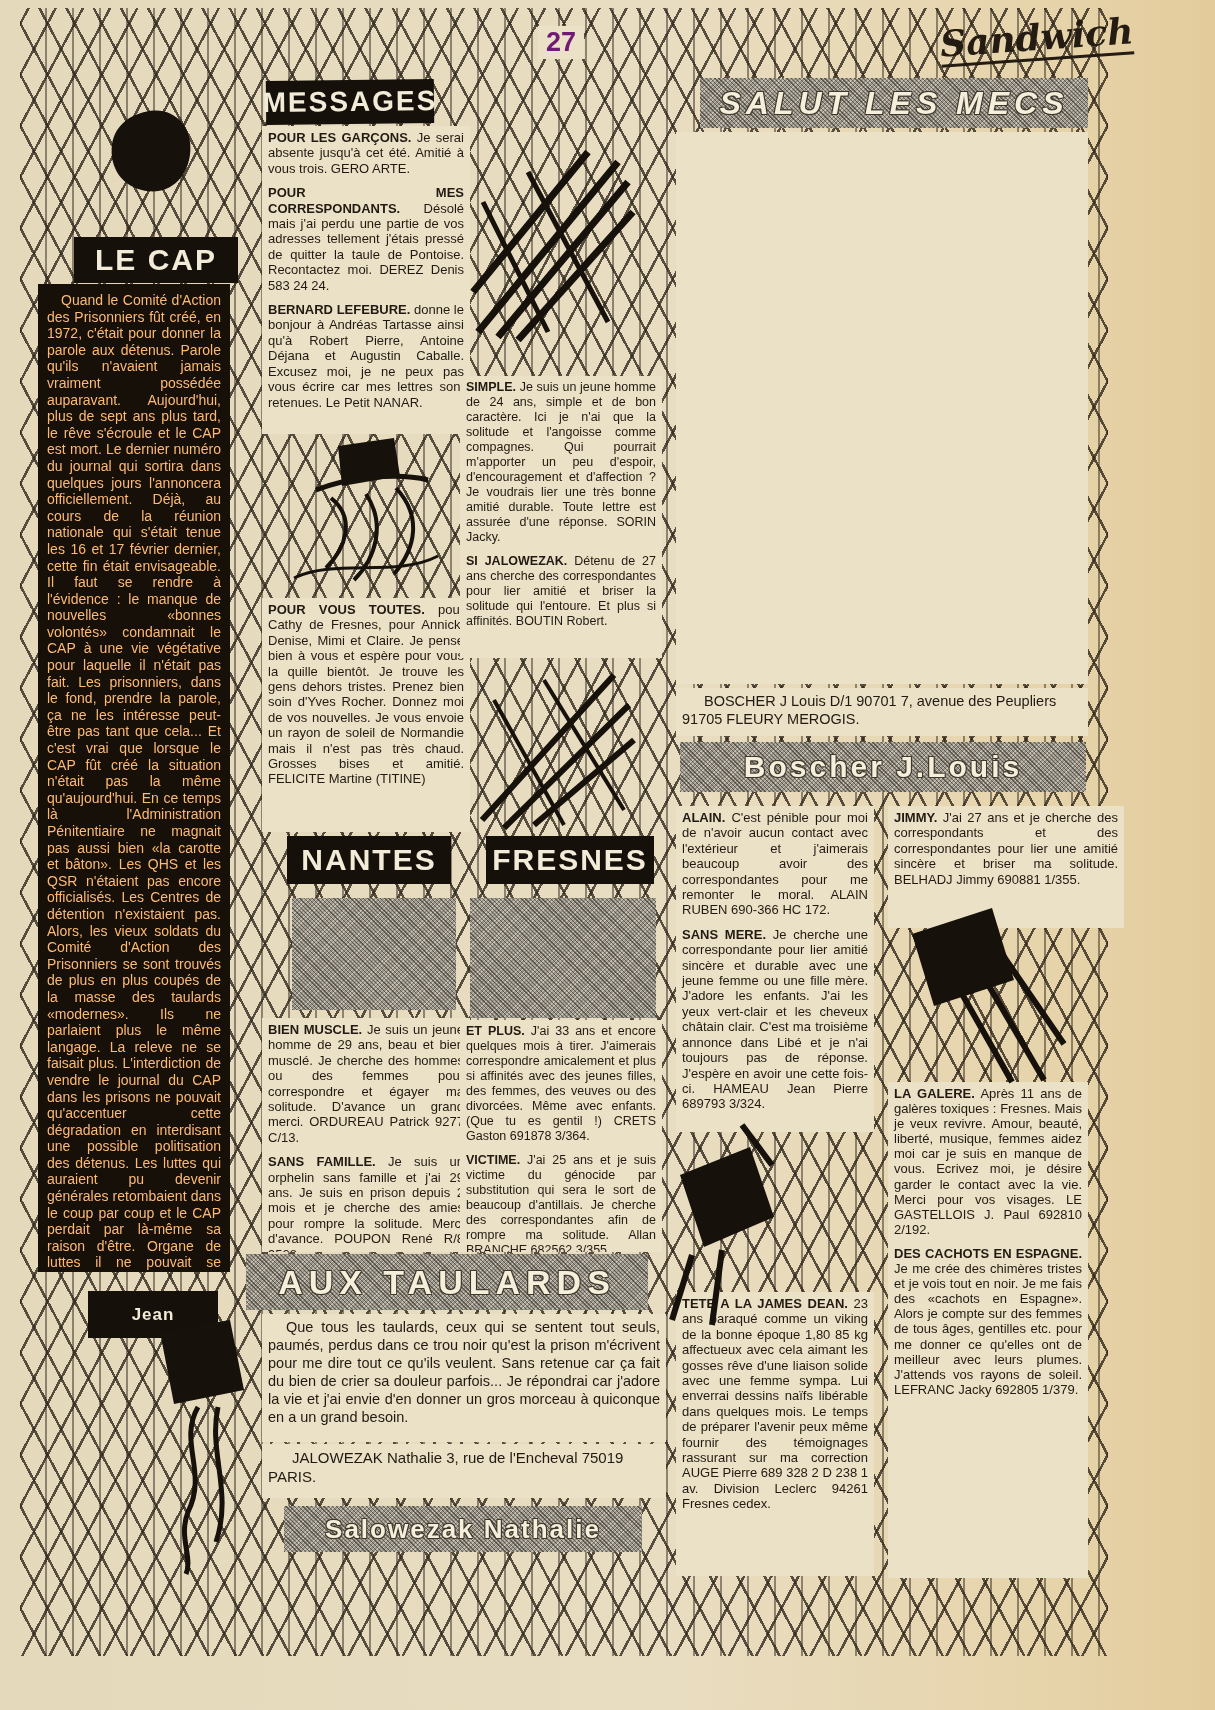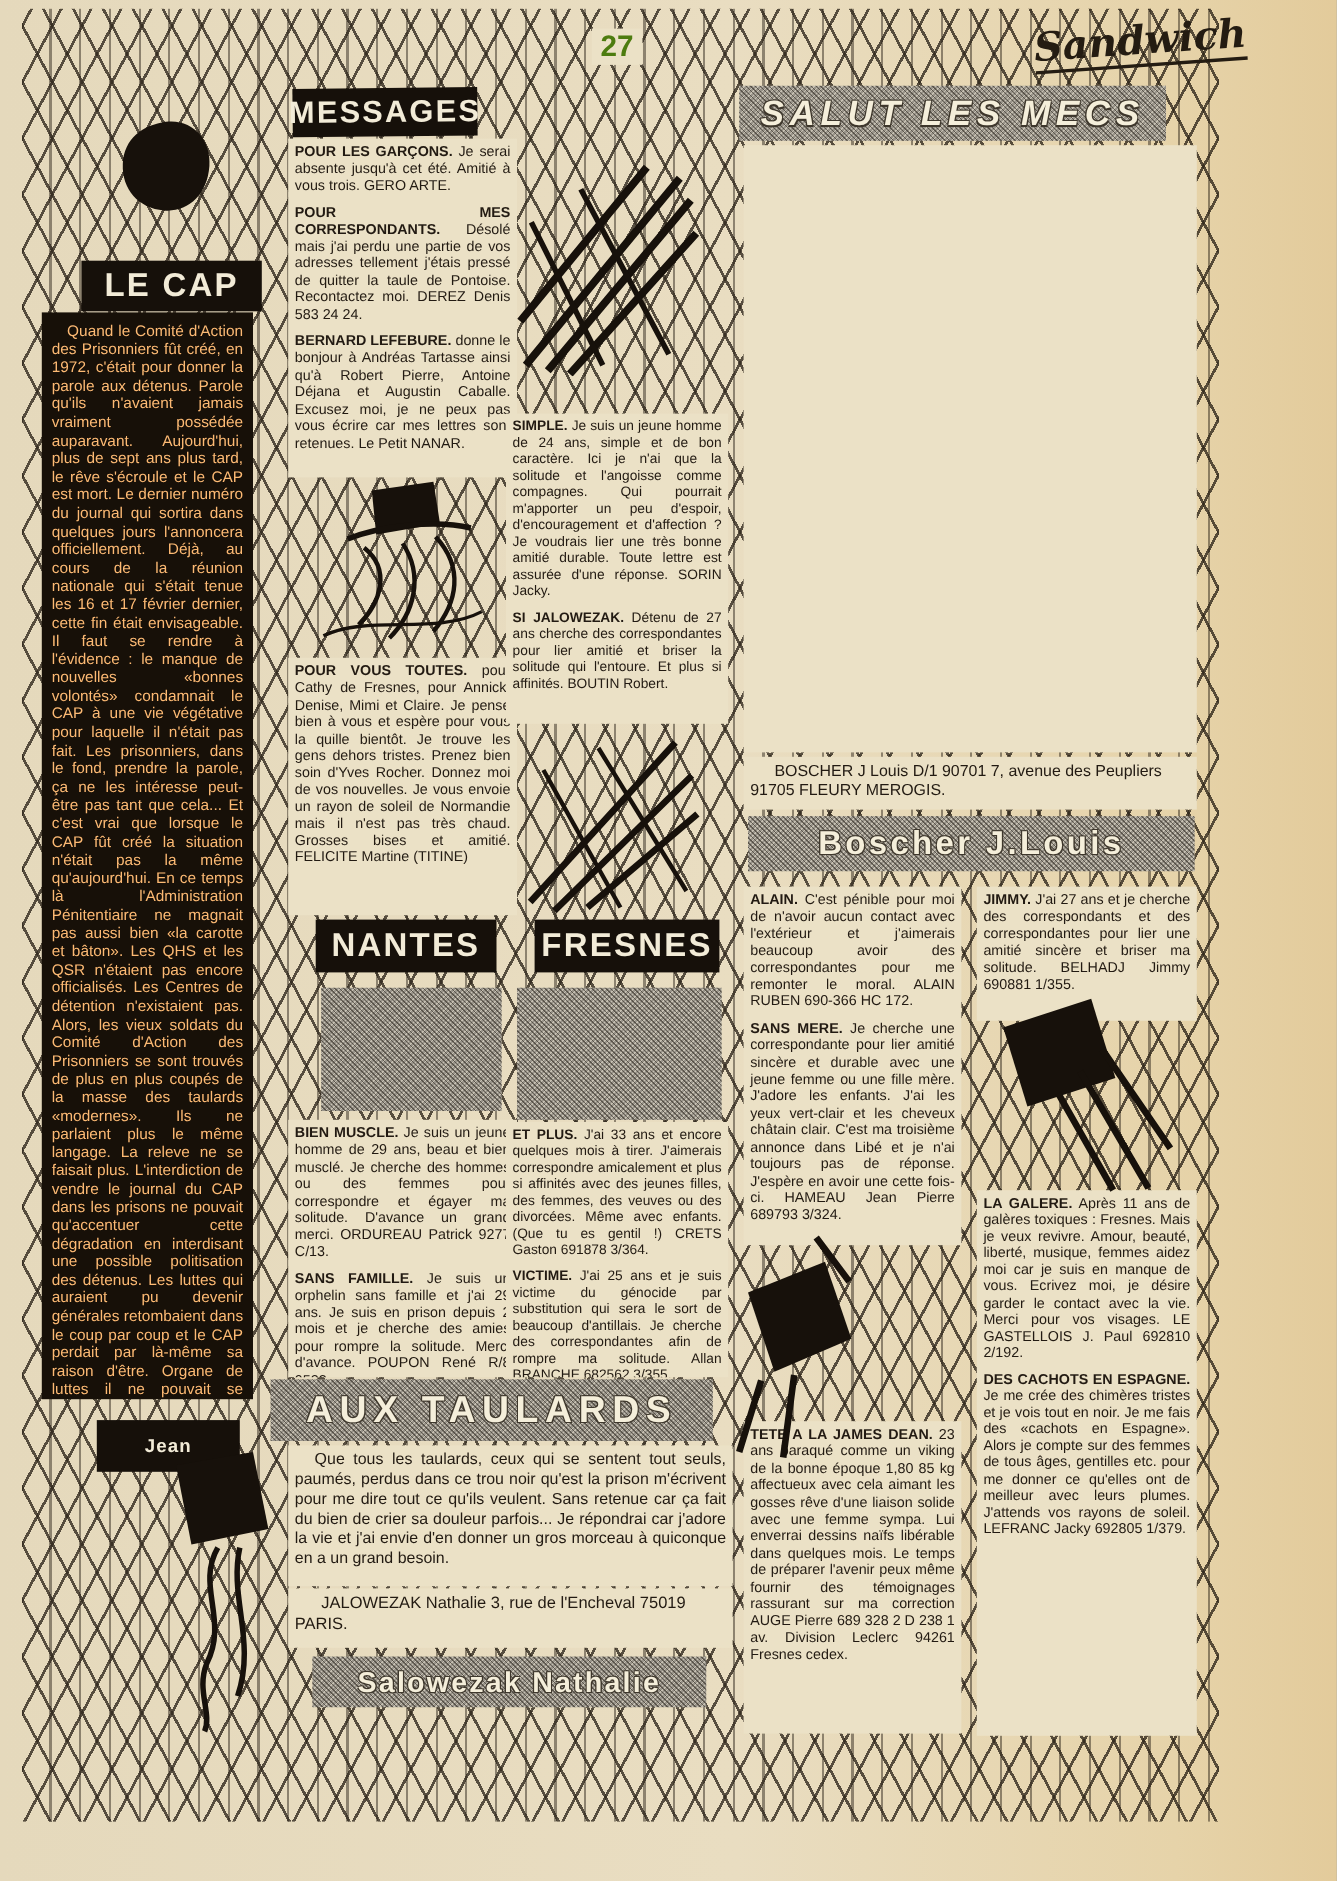--- a/index.html
+++ b/index.html
@@ -24,21 +24,21 @@
   .lecap{position:absolute;left:38px;top:284px;width:192px;height:988px;z-index:2;
          background:#171008;color:#fdba74;padding:8px 9px;box-sizing:border-box;overflow:hidden;}
   .lecap p{margin:0;font-size:14px;line-height:16.6px;text-align:justify;text-indent:14px;}
   .gray-box{position:absolute;z-index:3;display:flex;flex-direction:column;align-items:center;justify-content:center;}
   .gray-line{font-weight:bold;font-size:21px;line-height:26px;color:#f2ecd9;
        text-shadow:1px 1px 0 #3e372c,-1px -1px 0 #3e372c,1px -1px 0 #3e372c,-1px 1px 0 #3e372c;}
   .spar{margin:0 0 5px;font-size:14px;line-height:17px;text-align:justify;text-indent:16px;}
   .addr{font-size:14.5px;line-height:18px;margin:0;}
   .drawing{position:absolute;z-index:4;}
   .page-num{position:absolute;left:538px;top:26px;z-index:3;background:#ebe1c6;padding:1px 8px;
-       font-weight:bold;font-size:27px;color:#4d7c0f;}
+       font-weight:bold;font-size:27px;color:#701a75;}
   .logo{position:absolute;left:940px;top:16px;z-index:3;font-family:"DejaVu Serif",serif;
        font-style:italic;font-weight:bold;font-size:36px;color:#241c12;transform:rotate(-4deg);
        border-bottom:3px solid #241c12;padding-bottom:0;}
   .aux-body p{margin:0;font-size:14.5px;line-height:18px;text-align:justify;text-indent:18px;}
   .jal{font-size:15px;line-height:19px;margin:0;text-indent:24px;}
 </style>
 </head>
 <body>
 
 <div class="page">
@@ -127,21 +127,21 @@
   <div class="panel aux-body" style="left:262px;top:1314px;width:404px;height:128px;">
     <p>Que tous les taulards, ceux qui se sentent tout seuls, paumés, perdus dans ce trou noir qu'est la prison m'écrivent pour me dire tout ce qu'ils veulent. Sans retenue car ça fait du bien de crier sa douleur parfois... Je répondrai car j'adore la vie et j'ai envie d'en donner un gros morceau à quiconque en a un grand besoin.</p>
   </div>
   <div class="panel" style="left:262px;top:1444px;width:404px;height:54px;">
     <p class="jal">JALOWEZAK Nathalie 3, rue de l'Encheval 75019 PARIS.</p>
   </div>
   <div class="banner checker" style="left:284px;top:1506px;width:358px;height:46px;">
     <span class="checker-label" style="font-size:26px;letter-spacing:2px;">Salowezak Nathalie</span>
   </div>
 
-  <div class="banner checker" style="left:672px;top:78px;width:388px;height:50px;">
+  <div class="banner checker" style="left:700px;top:78px;width:388px;height:50px;">
     <span class="checker-label" style="font-size:32px;letter-spacing:5px;font-style:italic;">SALUT LES MECS</span>
   </div>
   <div class="panel" style="left:676px;top:132px;width:412px;height:552px;">
       <p class="spar"></p>
       <p class="spar"></p>
       <p class="spar"></p>
       <p class="spar"></p>
     </div>
   <div class="panel" style="left:676px;top:688px;width:412px;height:48px;">
     <p class="addr" style="text-indent:22px;">BOSCHER J Louis D/1 90701 7, avenue des Peupliers 91705 FLEURY MEROGIS.</p>
@@ -150,20 +150,20 @@
     <span class="checker-label" style="font-size:30px;letter-spacing:3px;">Boscher J.Louis</span>
   </div>
 
   <div class="panel" style="left:676px;top:806px;width:198px;height:326px;">
       <p class="ad"><b class="ad-name">ALAIN.</b> <span>C'est pénible pour moi de n'avoir aucun contact avec l'extérieur et j'aimerais beaucoup avoir des correspondantes pour me remonter le moral. ALAIN RUBEN 690-366 HC 172.</span></p>
       <p class="ad"><b class="ad-name">SANS MERE.</b> <span>Je cherche une correspondante pour lier amitié sincère et durable avec une jeune femme ou une fille mère. J'adore les enfants. J'ai les yeux vert-clair et les cheveux châtain clair. C'est ma troisième annonce dans Libé et je n'ai toujours pas de réponse. J'espère en avoir une cette fois-ci. HAMEAU Jean Pierre 689793 3/324.</span></p>
     </div>
   <div class="panel" style="left:676px;top:1292px;width:198px;height:284px;">
       <p class="ad"><b class="ad-name">TETE A LA JAMES DEAN.</b> <span>23 ans baraqué comme un viking de la bonne époque 1,80 85 kg affectueux avec cela aimant les gosses rêve d'une liaison solide avec une femme sympa. Lui enverrai dessins naïfs libérable dans quelques mois. Le temps de préparer l'avenir peux même fournir des témoignages rassurant sur ma correction AUGE Pierre 689 328 2 D 238 1 av. Division Leclerc 94261 Fresnes cedex.</span></p>
     </div>
-  <div class="panel" style="left:888px;top:806px;width:200px;height:122px;">
+  <div class="panel" style="left:888px;top:806px;width:236px;height:122px;">
       <p class="ad"><b class="ad-name">JIMMY.</b> <span>J'ai 27 ans et je cherche des correspondants et des correspondantes pour lier une amitié sincère et briser ma solitude. BELHADJ Jimmy 690881 1/355.</span></p>
     </div>
   <div class="panel" style="left:888px;top:1082px;width:200px;height:496px;">
       <p class="ad" style="line-height:15.1px;"><b class="ad-name">LA GALERE.</b> <span>Après 11 ans de galères toxiques : Fresnes. Mais je veux revivre. Amour, beauté, liberté, musique, femmes aidez moi car je suis en manque de vous. Ecrivez moi, je désire garder le contact avec la vie. Merci pour vos visages. LE GASTELLOIS J. Paul 692810 2/192.</span></p>
       <p class="ad" style="line-height:15.1px;"><b class="ad-name">DES CACHOTS EN ESPAGNE.</b> <span>Je me crée des chimères tristes et je vois tout en noir. Je me fais des «cachots en Espagne». Alors je compte sur des femmes de tous âges, gentilles etc. pour me donner ce qu'elles ont de meilleur avec leurs plumes. J'attends vos rayons de soleil. LEFRANC Jacky 692805 1/379.</span></p>
     </div>
 </div>
 
 </body></html>

